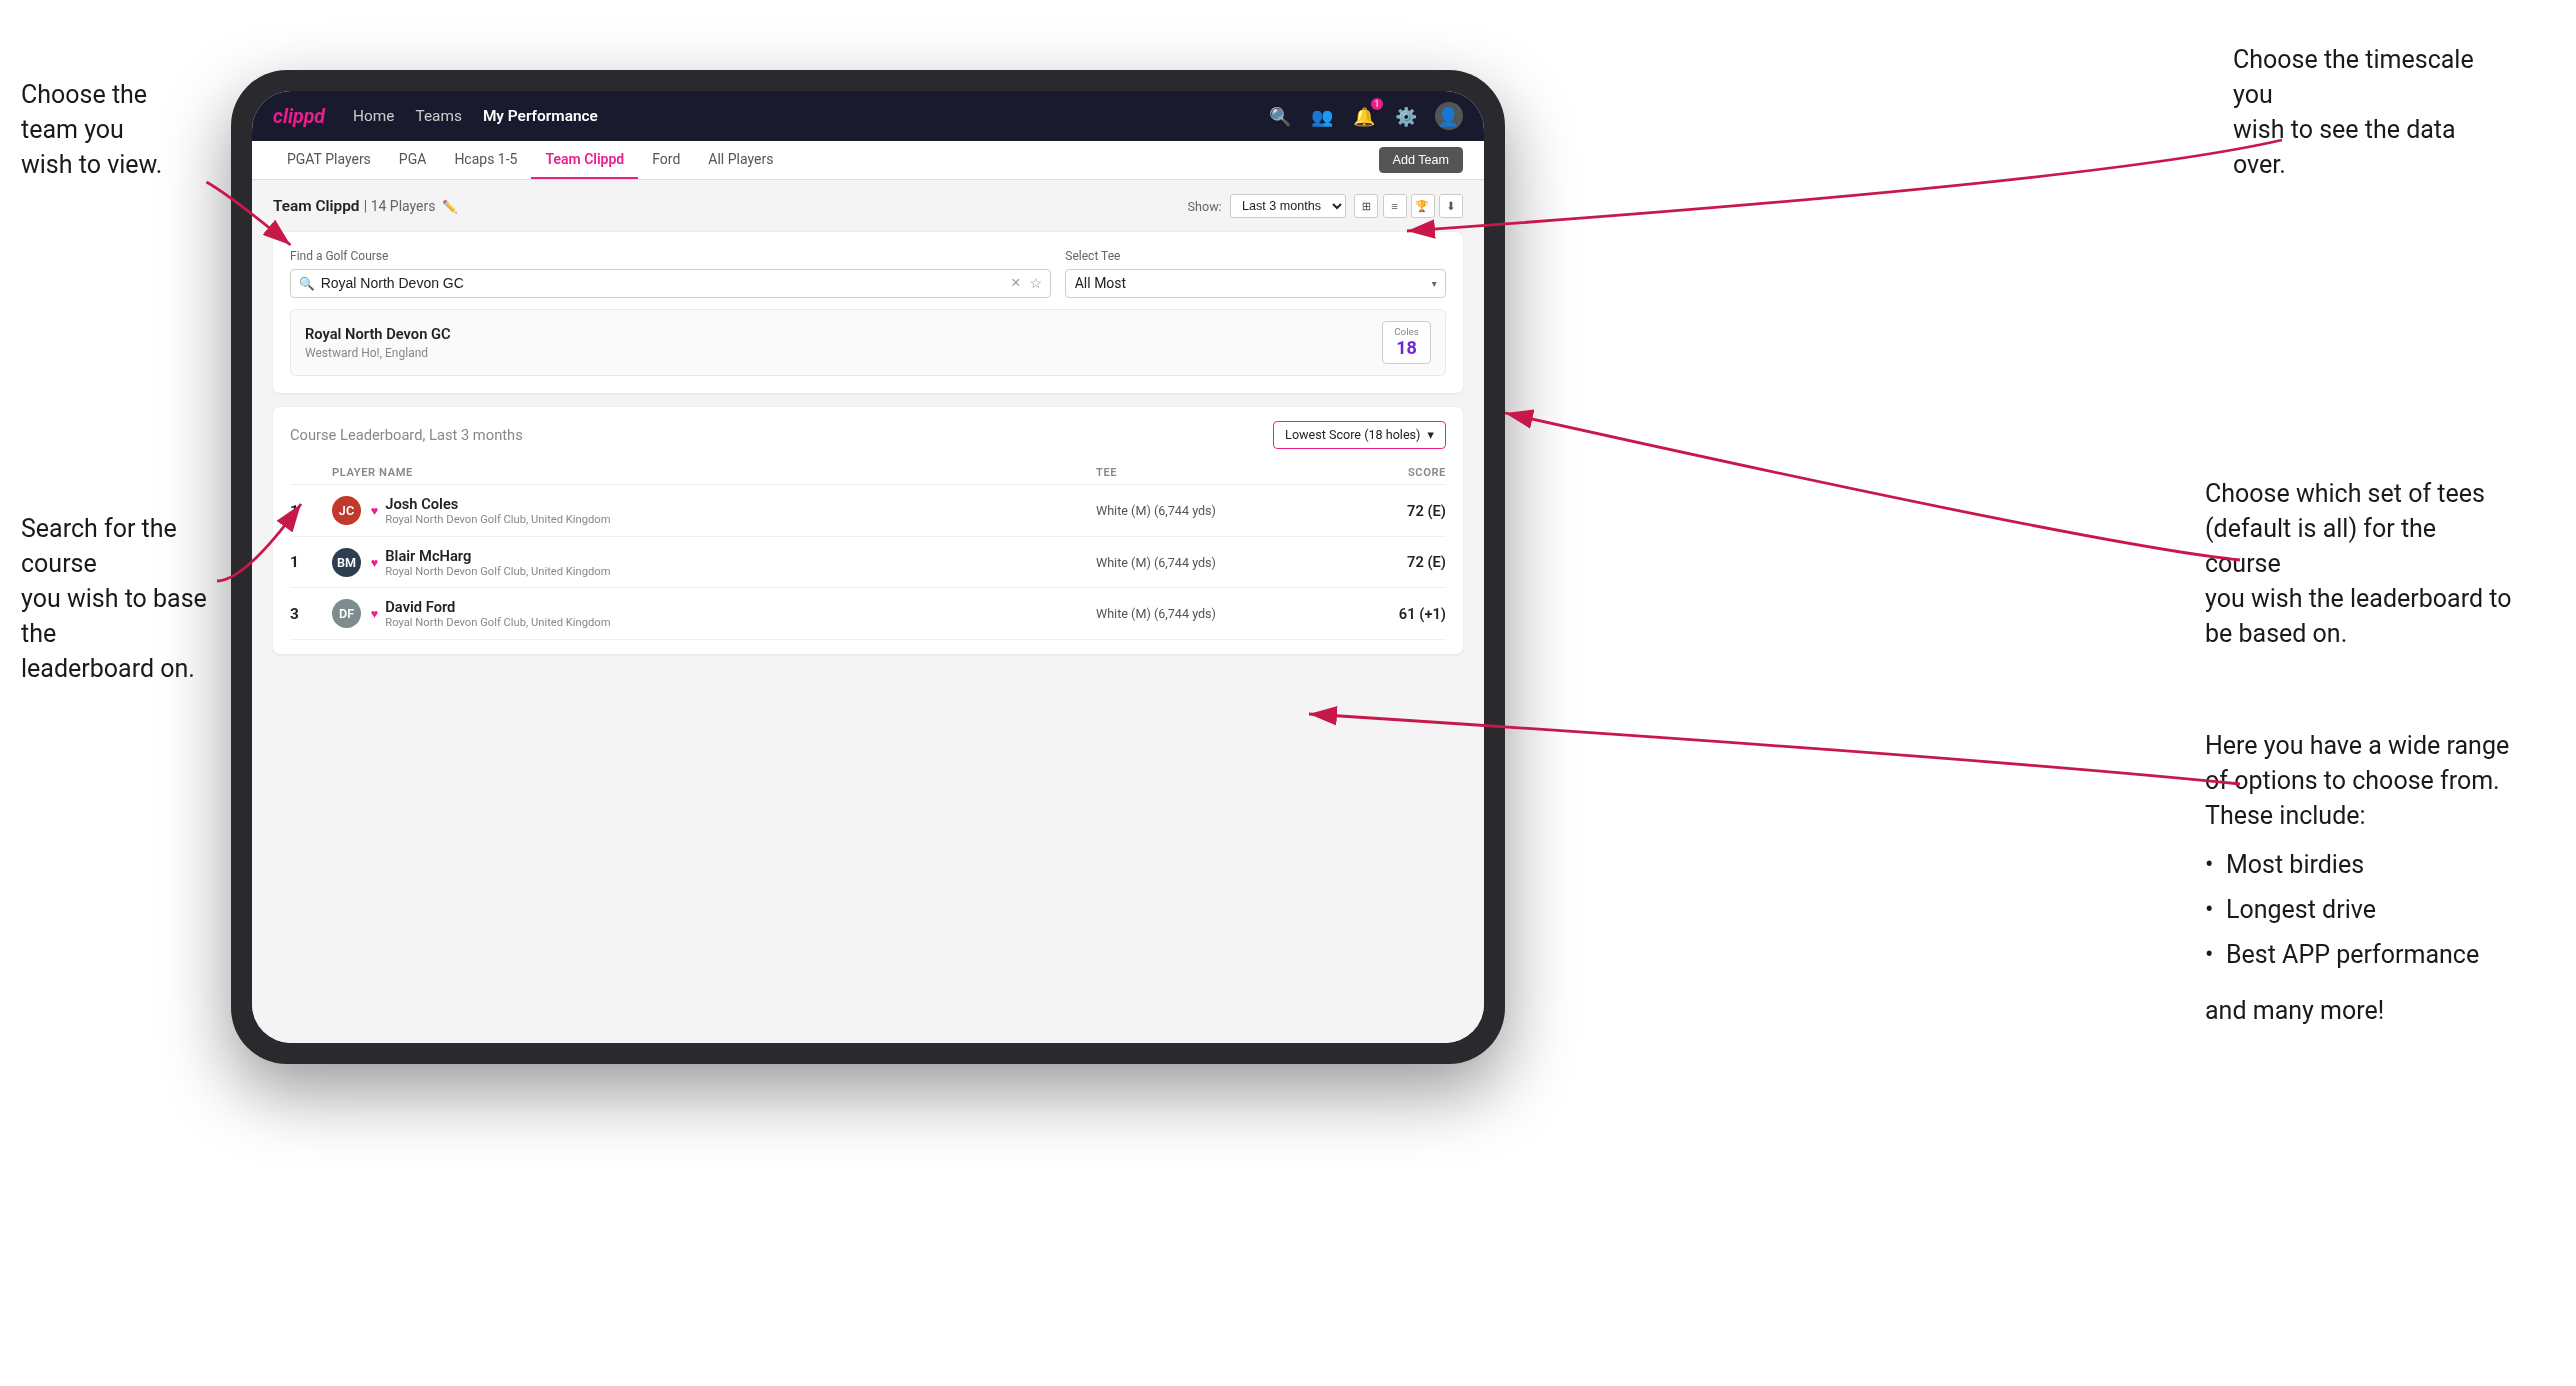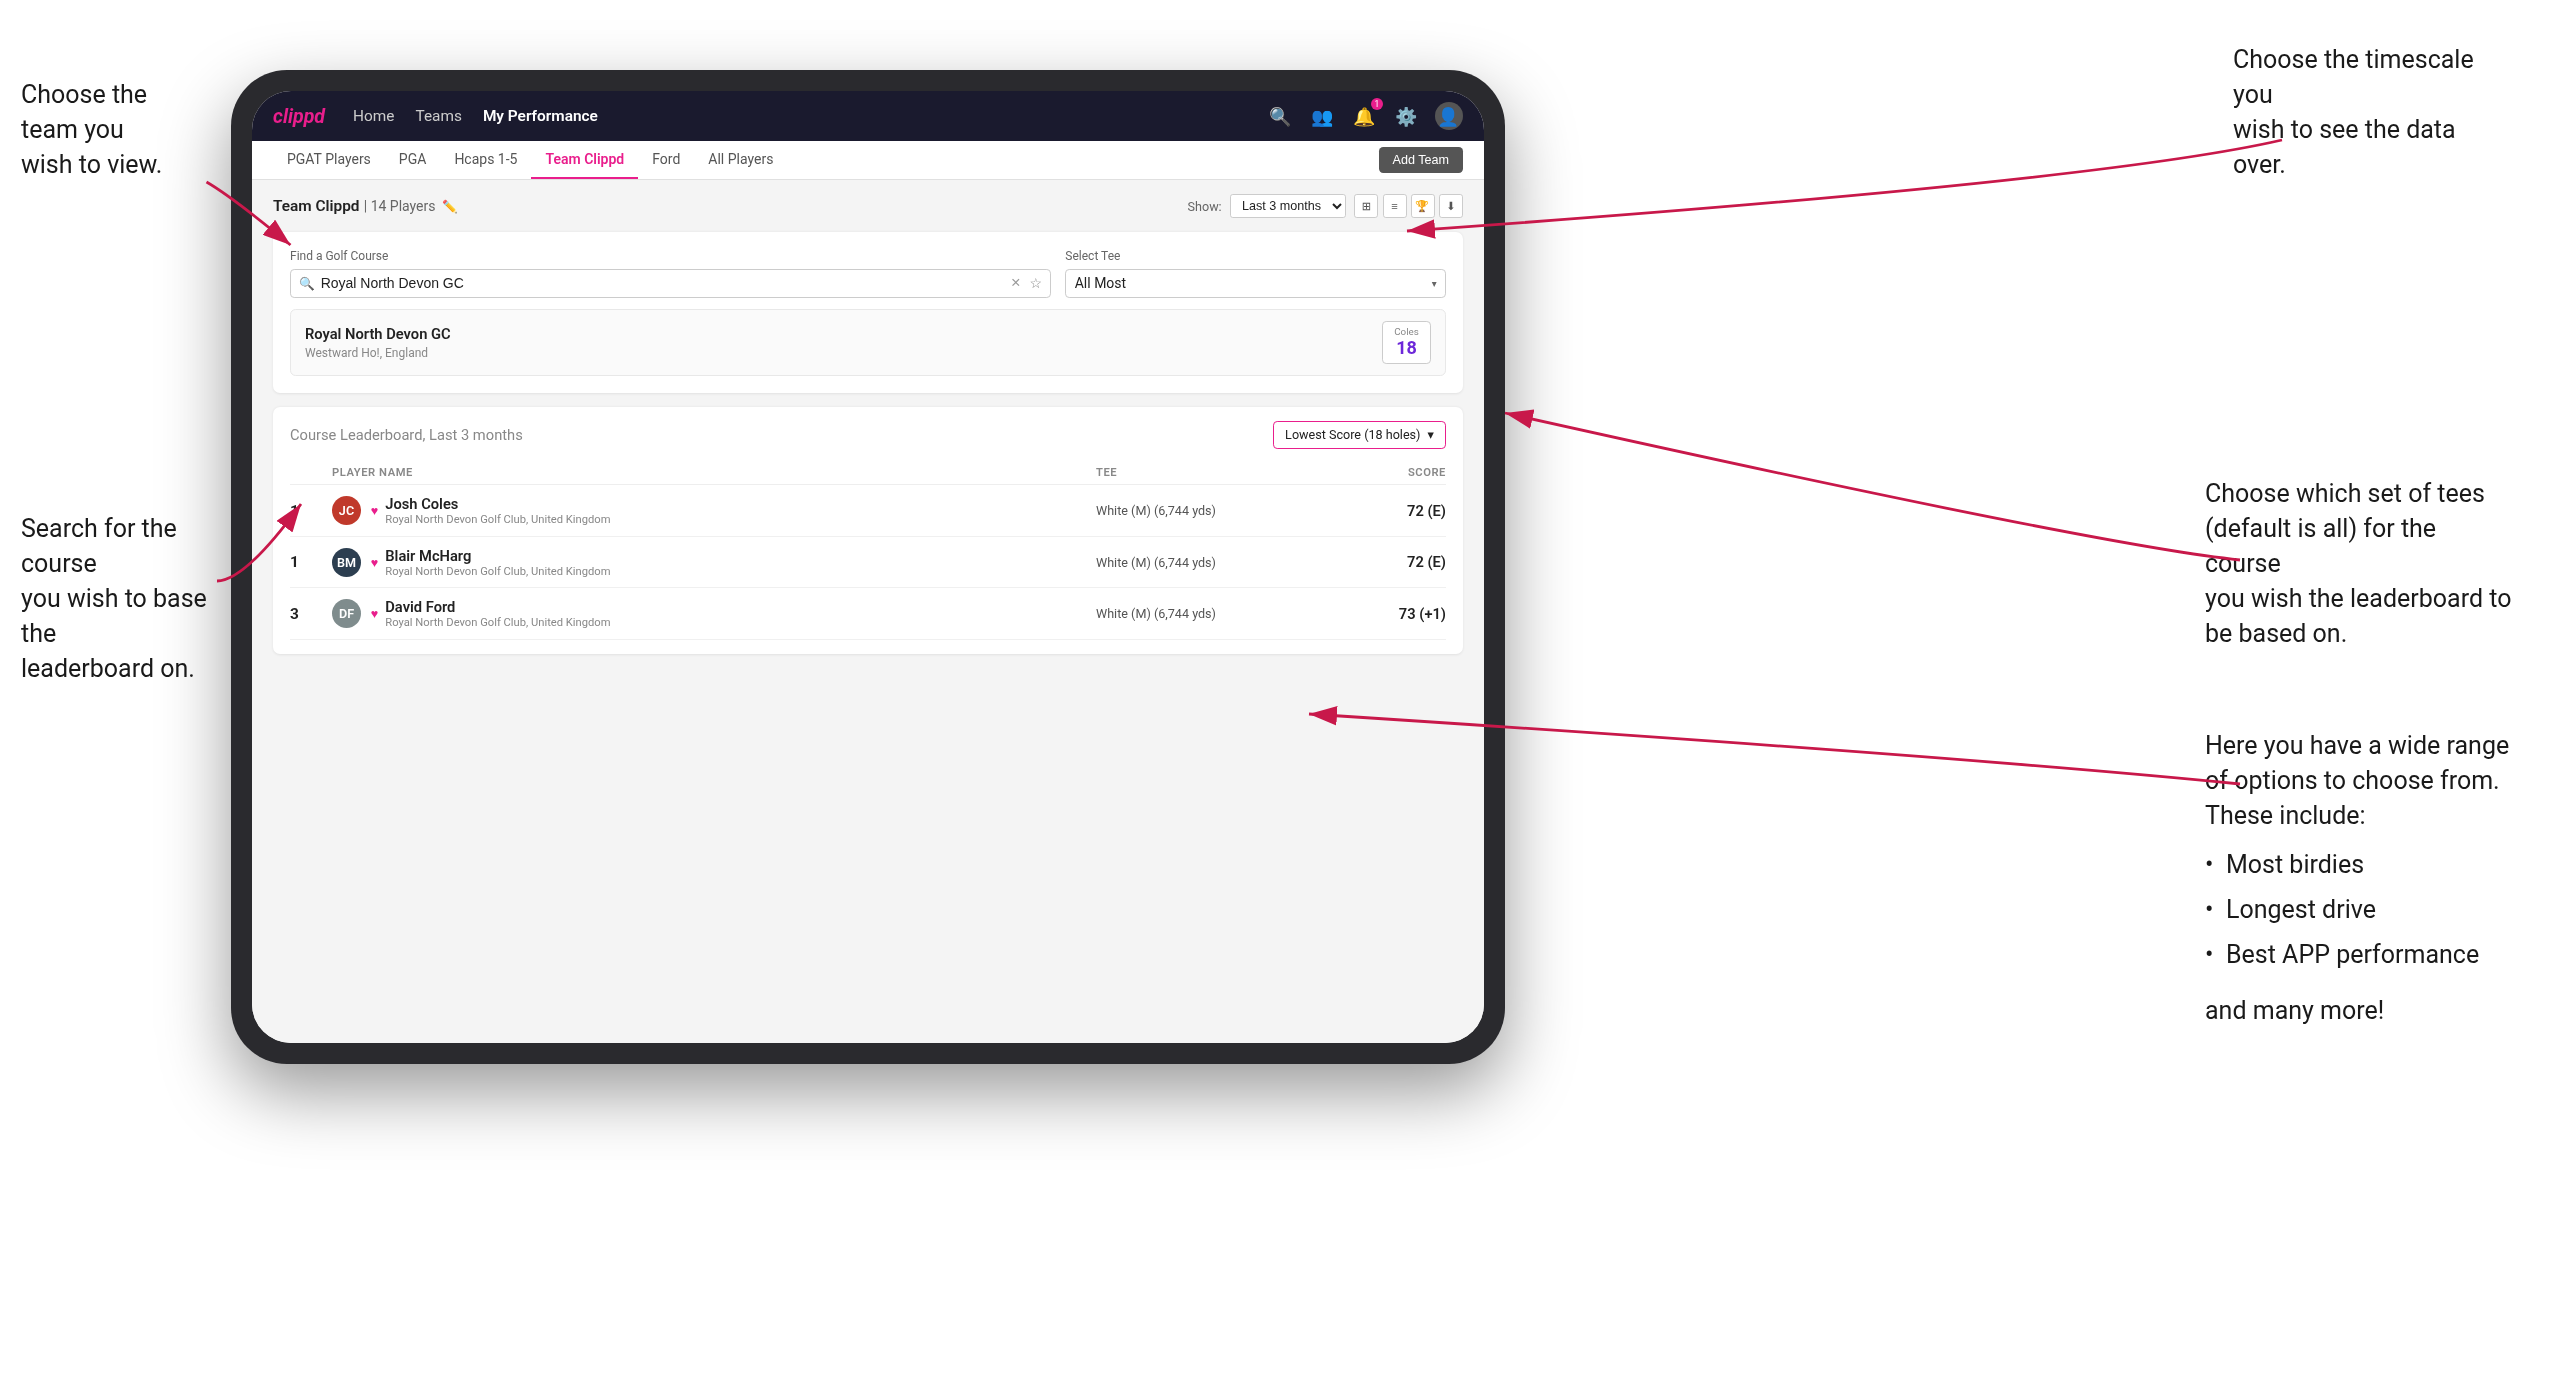--- a/index.html
+++ b/index.html
@@ -699,21 +699,21 @@
               </div>
               <div class="player-info">
                 <div class="player-avatar" style="background:#7f8c8d;">DF</div>
                 <span class="heart-icon">♥</span>
                 <div class="player-details">
                   <div class="player-name">David Ford</div>
                   <div class="player-club">Royal North Devon Golf Club, United Kingdom</div>
                 </div>
               </div>
               <div class="lb-tee">White (M) (6,744 yds)</div>
-              <div class="lb-score">73 (+1)</div>
+              <div class="lb-score">61 (+1)</div>
             </div>
           </div>
         </div>
 
       </div>
     </div>
   </div>
 </div>
 
 <div class="annotation annot-top-left">

